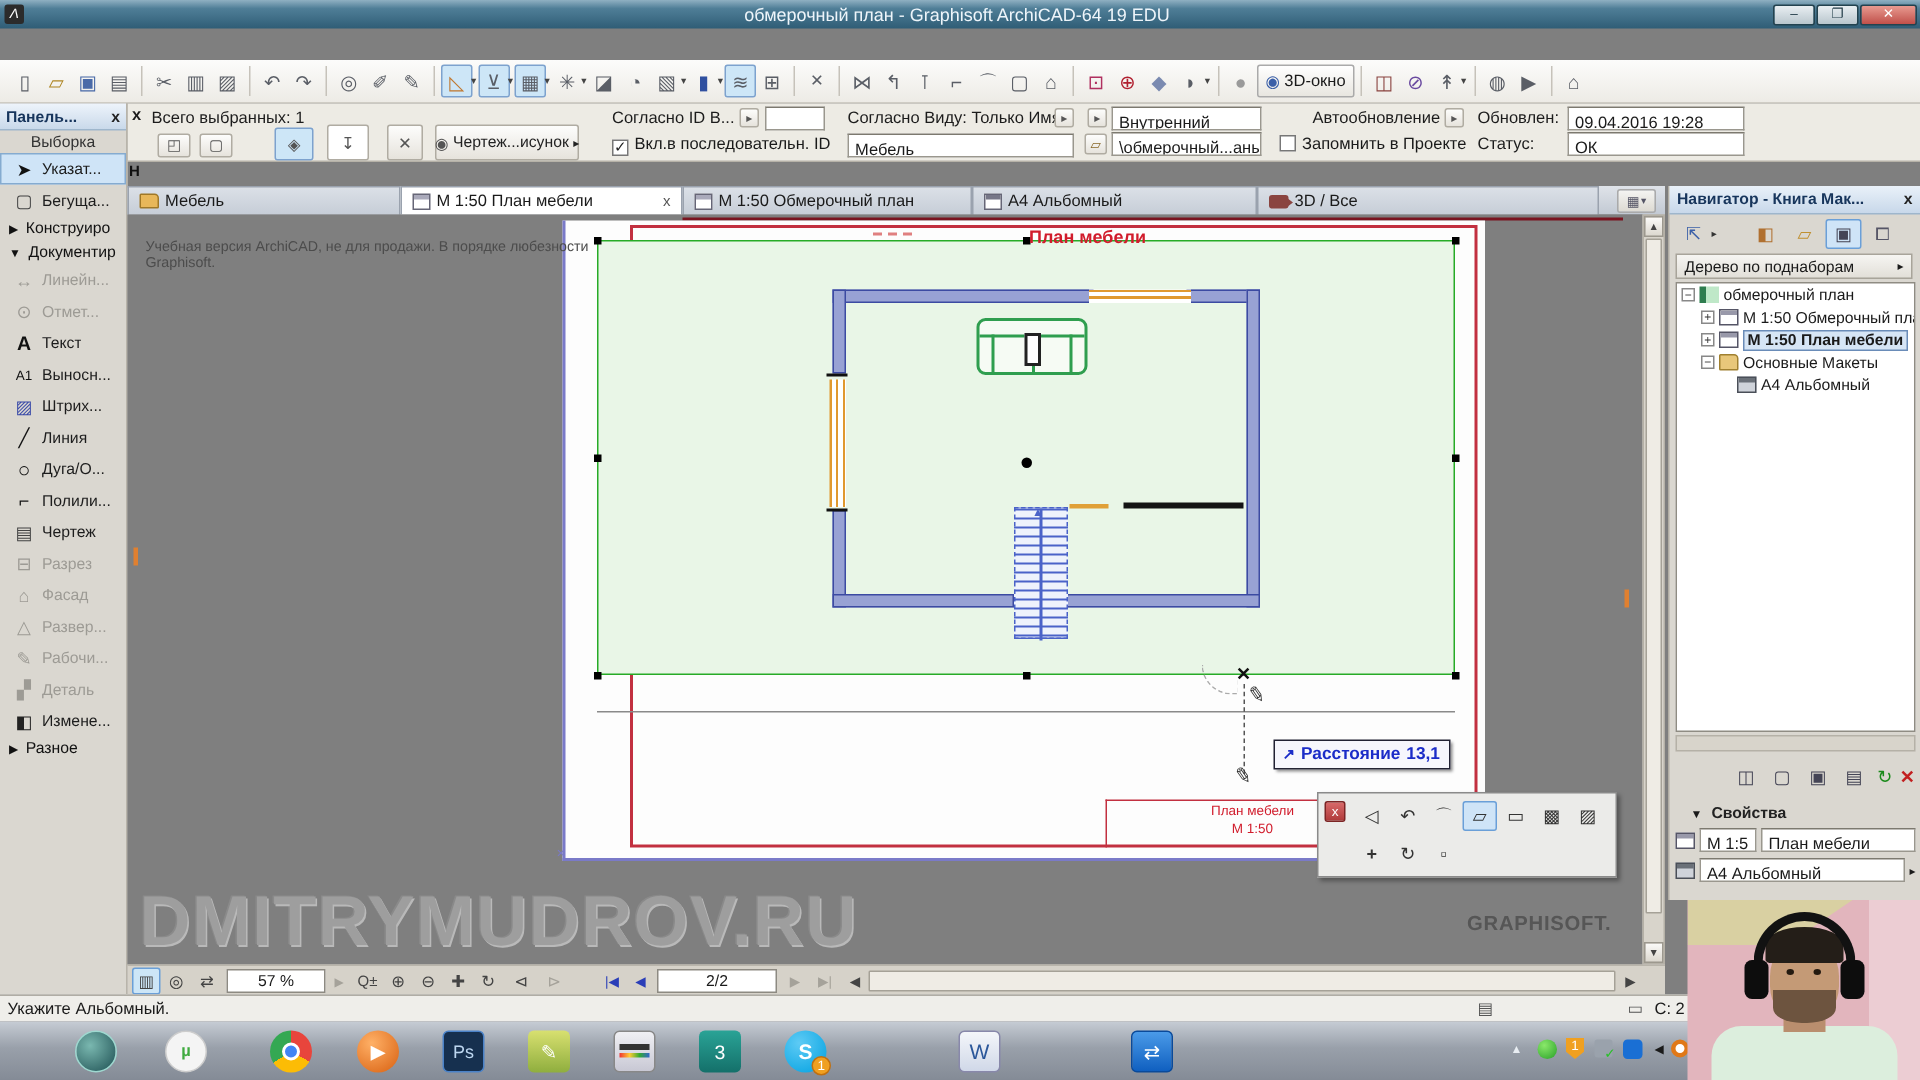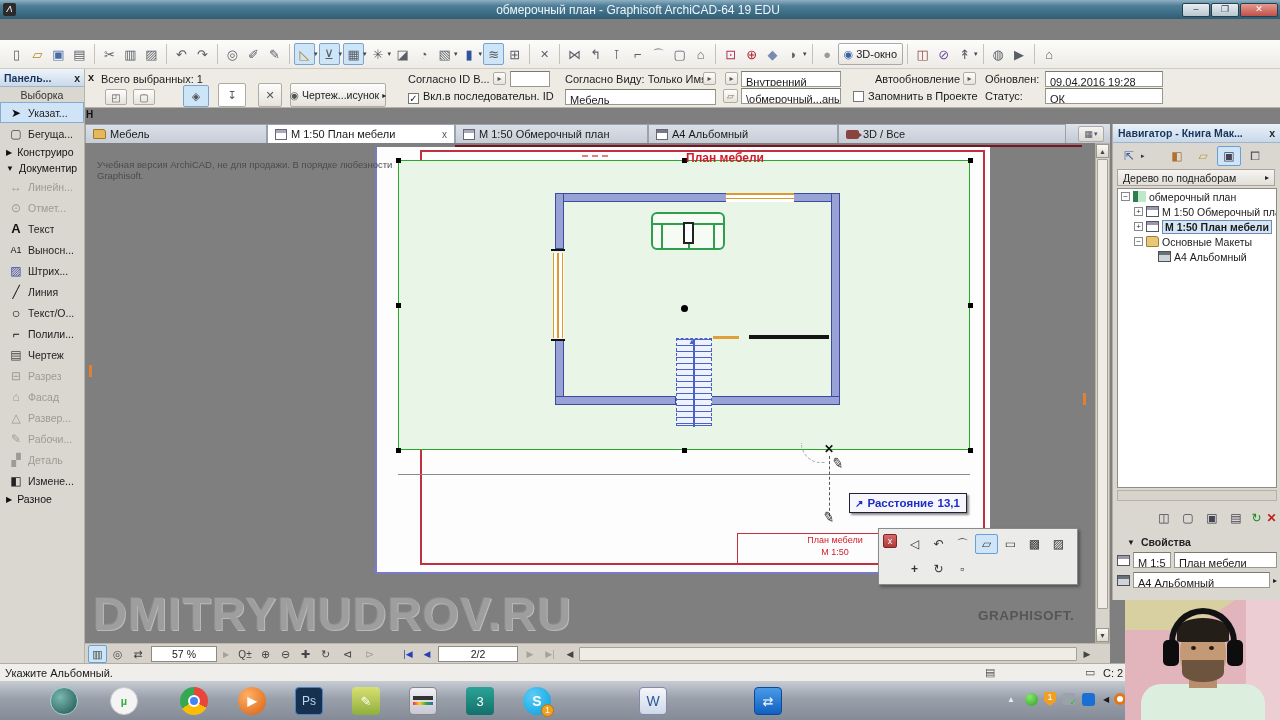--- a/index.html
+++ b/index.html
@@ -265,21 +265,21 @@
     <div class="titem">
         <span class="tic" style="color:#3a4aa8">▨</span>
         <span class="tlb">Штрих...</span>
       </div>
     <div class="titem">
         <span class="tic" style="color:#111">╱</span>
         <span class="tlb">Линия</span>
       </div>
     <div class="titem">
         <span class="tic" style="color:#111;font-size:14px">○</span>
-        <span class="tlb">Текст/О...</span>
+        <span class="tlb">Дуга/О...</span>
       </div>
     <div class="titem">
         <span class="tic" style="color:#111">⌐</span>
         <span class="tlb">Полили...</span>
       </div>
     <div class="titem">
         <span class="tic" style="color:#444">▤</span>
         <span class="tlb">Чертеж</span>
       </div>
     <div class="titem dis">

